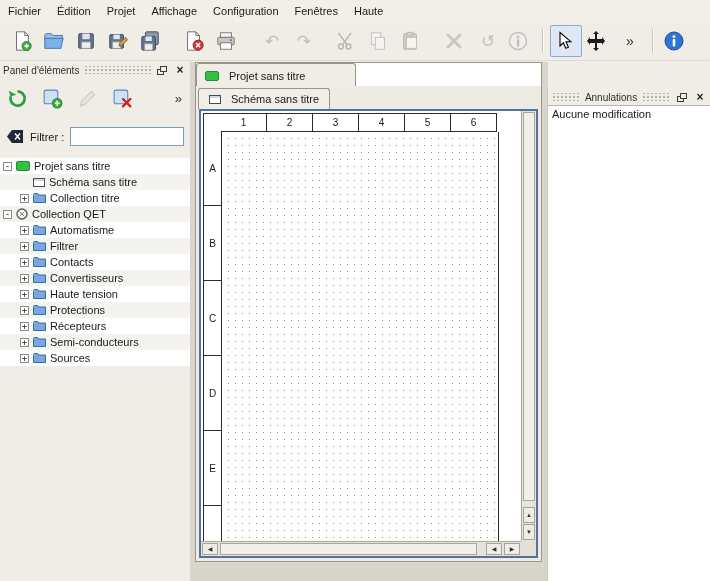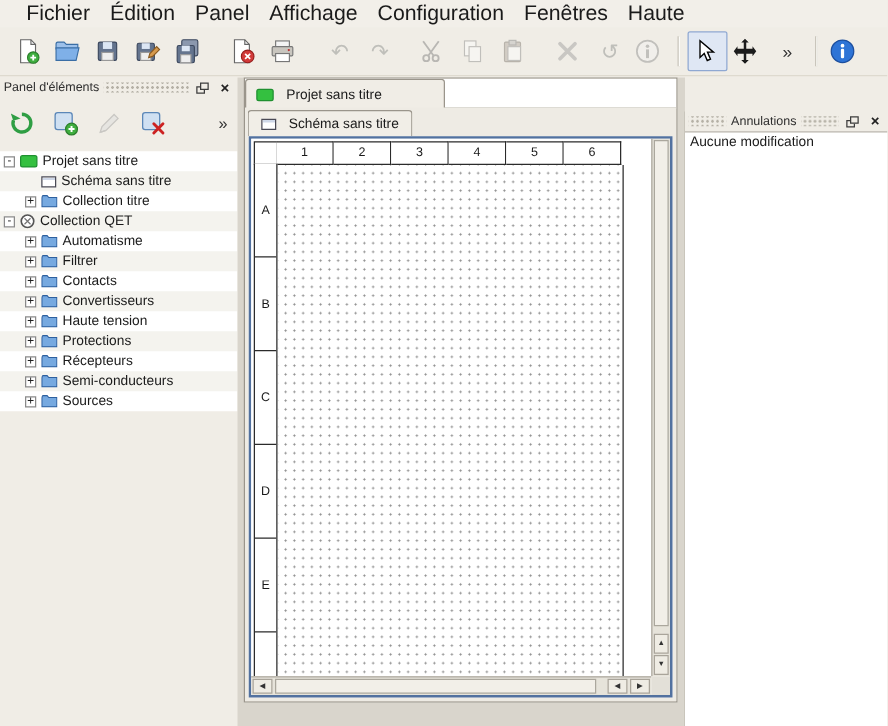--- a/index.html
+++ b/index.html
@@ -1,20 +1,20 @@
 <!DOCTYPE html>
 <html><head>
 <meta charset="utf-8">
 <style>
   html,body{margin:0;padding:0;}
   body{width:710px;height:581px;overflow:hidden;font-family:"Liberation Sans",sans-serif;background:#f0ede6;color:#1a1a1a;-webkit-font-smoothing:antialiased;}
   .app{position:relative;width:710px;height:581px;background:#f0ede6;}
 
   
-  .menubar{position:absolute;left:0;top:0;right:0;height:22px;display:flex;align-items:center;padding-left:13px;background:#f2efe9;font-size:17px;}
+  .menubar{position:absolute;left:0;top:0;right:0;height:22px;display:flex;align-items:center;padding-left:0;background:#f2efe9;font-size:11px;}
   .menu-item{padding:4px 8px;cursor:default;}
 
   
   .toolbar{position:absolute;left:0;top:22px;right:0;height:38px;display:flex;align-items:center;padding-left:8px;background:#f0ede6;border-bottom:1px solid #dedacf;}
   .tb-btn{width:30px;height:30px;display:flex;align-items:center;justify-content:center;border:1px solid transparent;border-radius:2px;flex:none;}
   .tb-btn svg{width:22px;height:22px;}
   .tb-btn .glyph{font-size:17px;line-height:1;color:#7d8b7d;}
   .tb-btn.disabled{opacity:.45;filter:grayscale(.8);}
   .tb-btn.active{background:#dfe7f4;border:1px solid #8fa8d2;}
   .tb-gap{width:12px;flex:none;}
@@ -91,21 +91,21 @@
   .undo-empty{font-size:11px;padding:2px 4px;}
 </style>
 </head>
 <body>
 
 <div class="app">
 
   <div class="menubar">
     <span class="menu-item">Fichier</span>
     <span class="menu-item">Édition</span>
-    <span class="menu-item">Panel</span>
+    <span class="menu-item">Projet</span>
     <span class="menu-item">Affichage</span>
     <span class="menu-item">Configuration</span>
     <span class="menu-item">Fenêtres</span>
     <span class="menu-item">Haute</span>
   </div>
 
   <div class="toolbar">
     <div class="tb-btn">
         <span class="ticon">
           <svg width="22" height="22" viewBox="0 0 24 24">
@@ -300,20 +300,30 @@
           <span class="ticon">
             <svg width="21" height="21" viewBox="0 0 20 20">
               <rect x="2" y="2" width="13" height="13" rx="2" fill="#cfe0f2" stroke="#5b87b8"></rect>
               <path d="M10.5 10.5l7 7M17.5 10.5l-7 7" stroke="#cc2222" stroke-width="2.2" stroke-linecap="round"></path>
             </svg>
           </span>
         </div>
       <span class="panel-overflow">»</span>
     </div>
 
+    <div class="filter-row">
+      <span class="clear-btn">
+          <svg width="18" height="15" viewBox="0 0 18 15">
+            <path d="M6 1h11v13H6L1 7.5z" fill="#23263a"></path>
+            <path d="M9 4.5l5 6M14 4.5l-5 6" stroke="#fff" stroke-width="1.4"></path>
+          </svg>
+        </span>
+      <span class="filter-label">Filtrer :</span>
+      <input class="filter-input" type="text" value="" style="">
+    </div>
 
     <div class="tree">
       <div class="tree-row lvl0">
         <span class="expander">-</span>
         <span class="ticon">
             <span class="project-chip"></span>
           </span>
         <span class="tlabel">Projet sans titre</span>
       </div>
       <div class="tree-row lvl1">

